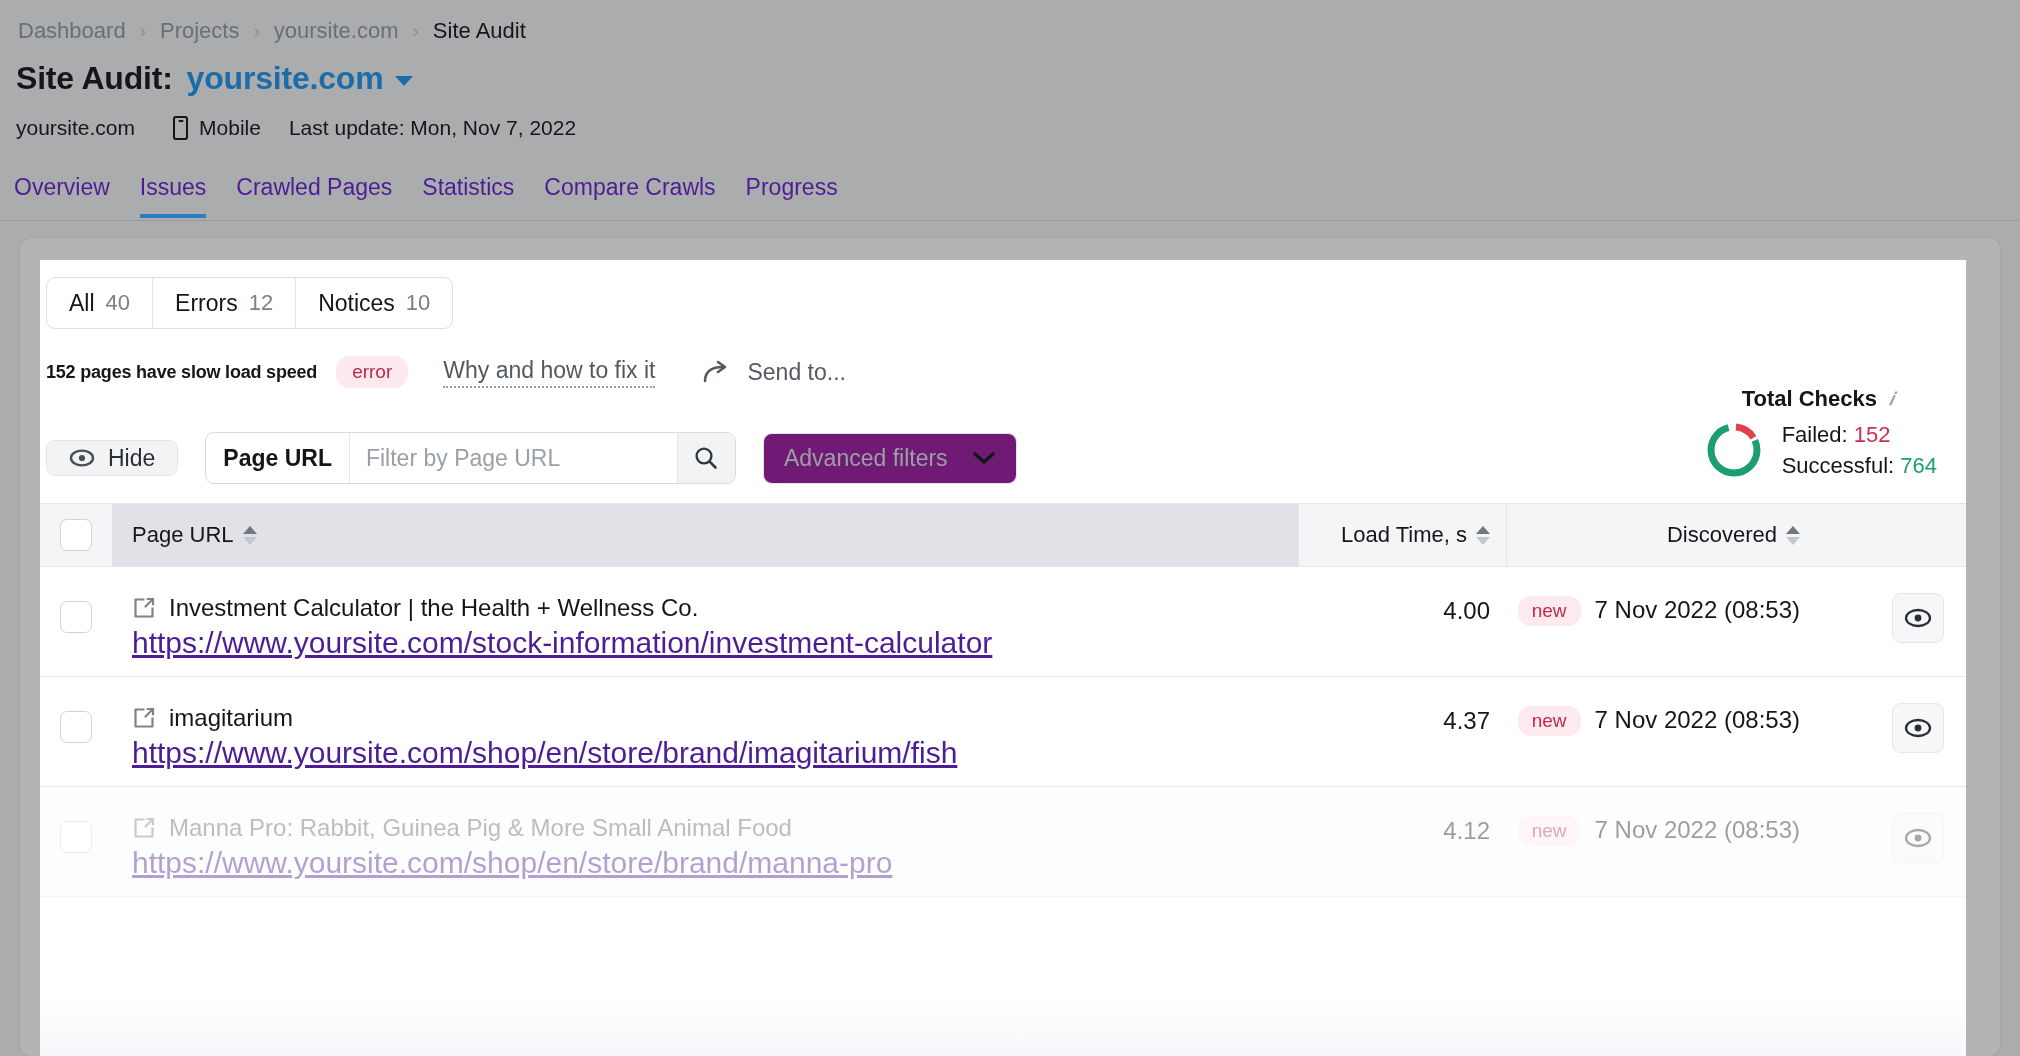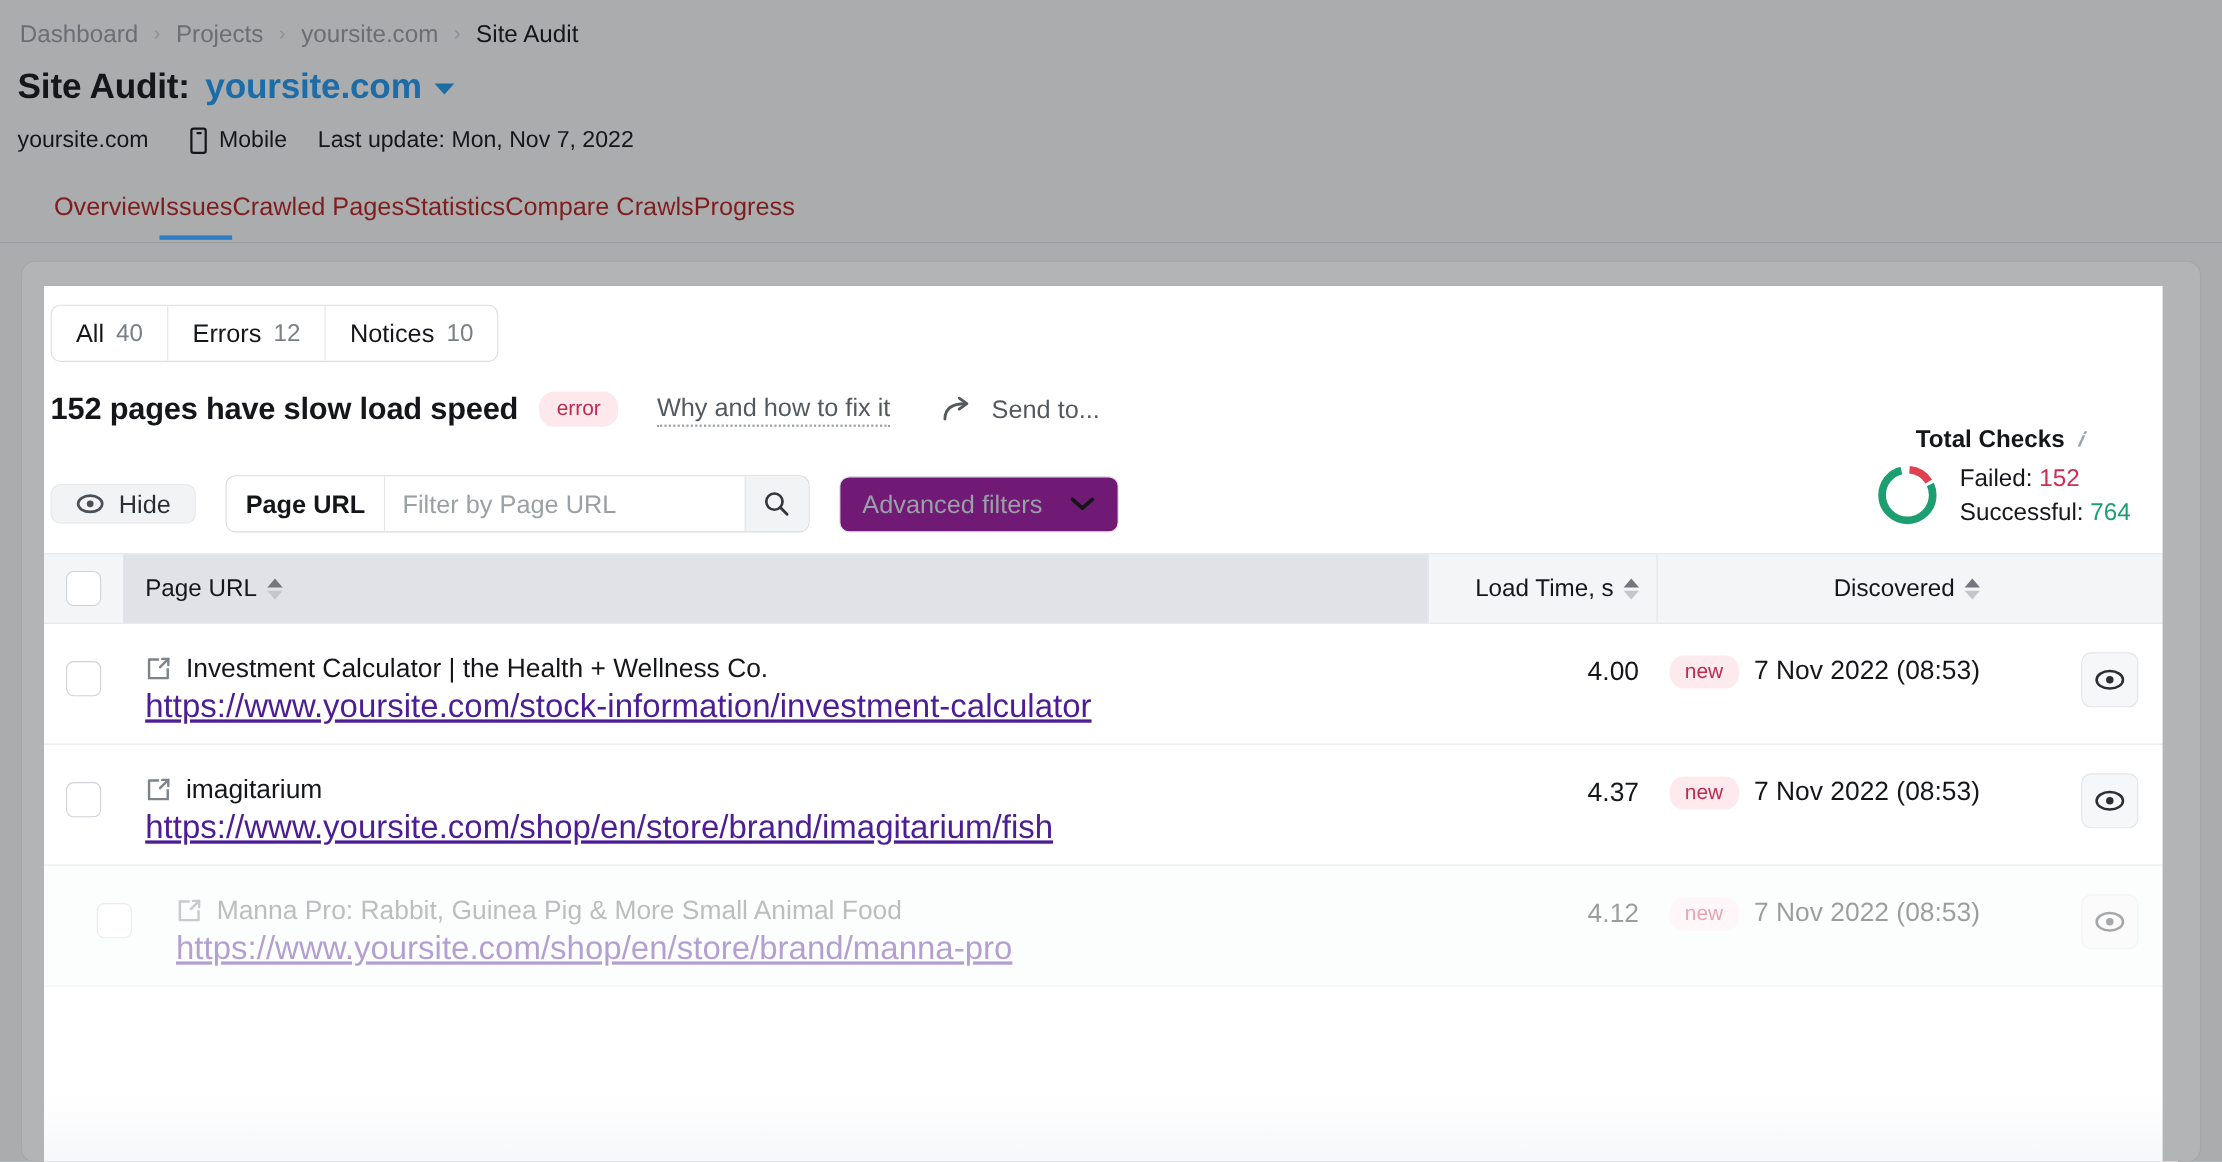--- a/index.html
+++ b/index.html
@@ -49,22 +49,22 @@
     position: relative;
   }
   .phone-icon::after {
     content: ""; position: absolute; left: 50%; top: 2px; transform: translateX(-50%);
     width: 5px; height: 2px; background: #14161a; border-radius: 1px;
   }
 
   
   .tabs {
     position: absolute; left: 14px; top: 174px;
-    display: flex; align-items: flex-end; 
-    font-size: 23px; color: #7f1d1d; margin-left: 35px;
+    display: flex; align-items: flex-end; gap: 30px;
+    font-size: 23px; color: #4c1d95;
   }
   .tab { padding-bottom: 13px; border-bottom: 4px solid transparent; white-space: nowrap; }
   .tab.active { border-bottom-color: #2d7dc4; }
   .tabs-rule {
     position: absolute; left: 0; top: 220px; width: 2020px; height: 1px;
     background: #9a9c9f;
   }
 
   
   .outer-panel {
@@ -95,21 +95,21 @@
     border-right: 1px solid #e2e5e9;
   }
   .sev-item:last-child { border-right: none; }
   .sev-count { color: #7b8086; font-size: 22px; }
 
   
   .headline-row {
     position: absolute; left: 6px; top: 96px;
     display: flex; align-items: center;
   }
-  .headline { font-size: 28px; font-weight: bold; color: #14161a; letter-spacing: -0.2px; }
+  .headline { font-size: 18px; font-weight: bold; color: #14161a; letter-spacing: -0.2px; }
   .badge-error {
     margin-left: 19px;
     background: #fde8ee; color: #bf2b4e;
     font-size: 19px; padding: 5px 16px; border-radius: 14px;
   }
   .fix-link {
     margin-left: 35px; font-size: 23px; color: #54595f;
     border-bottom: 2px dotted #9aa0a6; padding-bottom: 2px;
   }
   .send-to {
@@ -231,21 +231,21 @@
   .disc-date { font-size: 24px; color: #14161a; white-space: nowrap; }
 
   .checkbox {
     width: 32px; height: 32px; border: 1px solid #cfd3d8; border-radius: 7px; background: #fff;
   }
   .eye-btn {
     width: 52px; height: 50px; border: 1px solid #e2e5e9; border-radius: 9px;
     background: #f6f7f9; display: flex; align-items: center; justify-content: center;
   }
 
-  .row-faded { opacity: 0.42; padding-left: 28px; }
+  .row-faded { opacity: 0.42; }
   .row-faded .row-title { color: #5f6368; }
 
   .bottom-fade {
     position: absolute; left: 0; bottom: 0; width: 1940px; height: 62px;
     background: linear-gradient(to bottom, rgba(248,249,251,0), rgba(246,247,250,0.92));
     pointer-events: none;
   }
 
   .scroll-strip {
     position: absolute; right: 0; top: 0; width: 14px; height: 796px; background: #b2b4b6;

